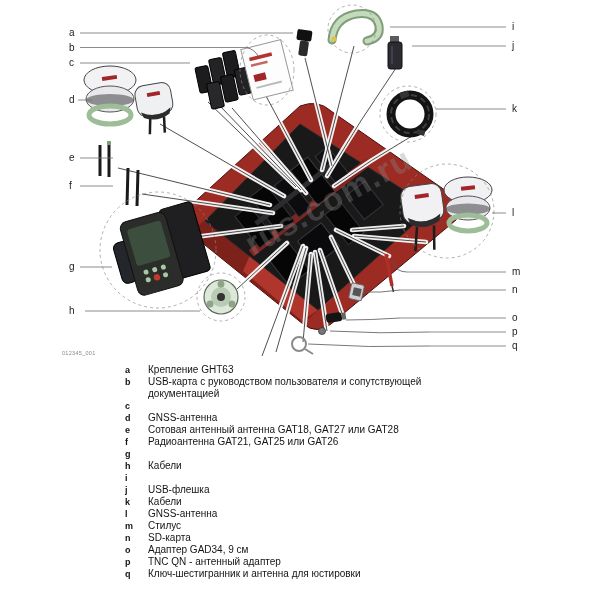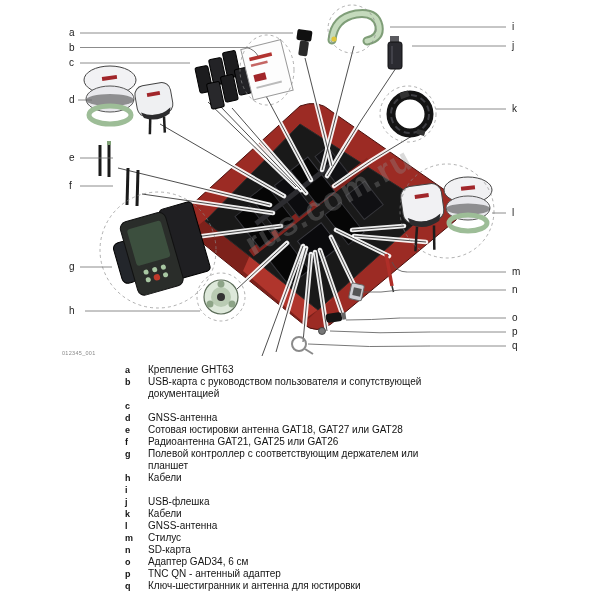--- a/index.html
+++ b/index.html
@@ -294,29 +294,28 @@
     </div>
   <div class="lrow">
       <span class="lletter">c</span>
     </div>
   <div class="lrow">
       <span class="lletter">d</span>
       <span class="ltext">GNSS-антенна</span>
     </div>
   <div class="lrow">
       <span class="lletter">e</span>
-      <span class="ltext">Сотовая юстировки антенна GAT18, GAT27 или GAT28</span>
+      <span class="ltext">Сотовая антенный антенна GAT18, GAT27 или GAT28</span>
     </div>
   <div class="lrow">
       <span class="lletter">f</span>
       <span class="ltext">Радиоантенна GAT21, GAT25 или GAT26</span>
     </div>
   <div class="lrow">
       <span class="lletter">g</span>
-      <span class="ltext">Полевой контроллер с соответствующим держателем или планшет</span>
     </div>
   <div class="lrow">
       <span class="lletter">h</span>
       <span class="ltext">Кабели</span>
     </div>
   <div class="lrow">
       <span class="lletter">i</span>
     </div>
   <div class="lrow">
       <span class="lletter">j</span>
@@ -333,21 +332,21 @@
   <div class="lrow">
       <span class="lletter">m</span>
       <span class="ltext">Стилус</span>
     </div>
   <div class="lrow">
       <span class="lletter">n</span>
       <span class="ltext">SD-карта</span>
     </div>
   <div class="lrow">
       <span class="lletter">o</span>
-      <span class="ltext">Адаптер GAD34, 6 см</span>
+      <span class="ltext">Адаптер GAD34, 9 см</span>
     </div>
   <div class="lrow">
       <span class="lletter">p</span>
       <span class="ltext">TNC QN - антенный адаптер</span>
     </div>
   <div class="lrow">
       <span class="lletter">q</span>
       <span class="ltext">Ключ-шестигранник и антенна для юстировки</span>
     </div>
 </div>

